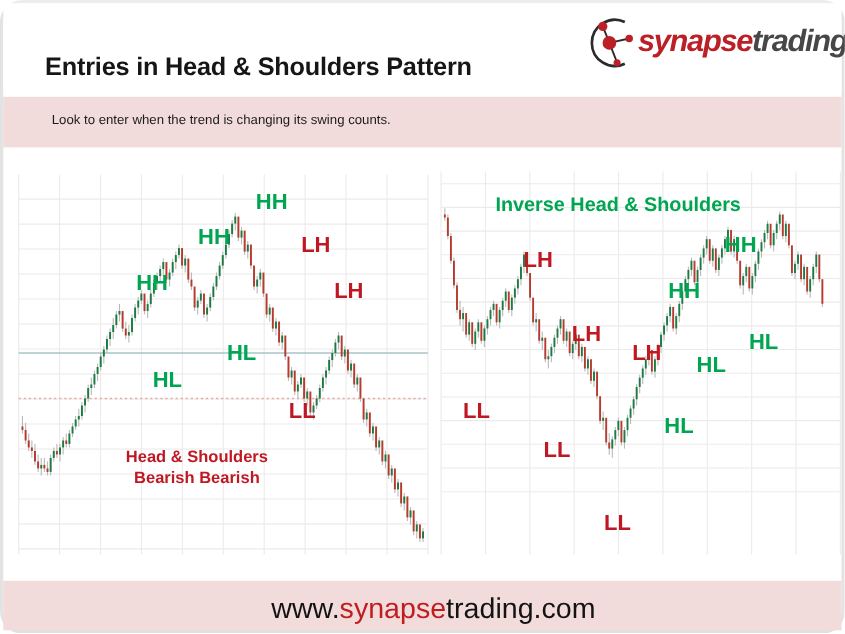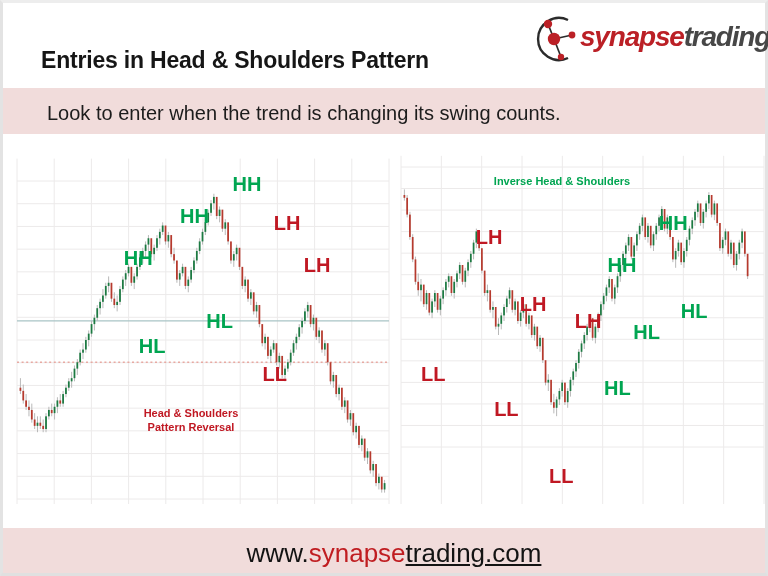--- a/index.html
+++ b/index.html
@@ -12,20 +12,21 @@
   }
   .slide{
     position:relative;
     width:768px;height:576px;
     background:#ffffff;
     box-sizing:border-box;
     border-left:3px solid #e3e3e3;
     border-right:3px solid #e3e3e3;
     border-top:3px solid #ededed;
     border-bottom:4px solid #e0e0e0;
+    border-radius:20px;
   }
 
   
   .header{
     position:absolute;left:0;top:0;width:762px;height:82px;
     background:#ffffff;
   }
   .slide-title{
     position:absolute;left:38px;top:44px;
     font-size:23px;font-weight:bold;color:#161616;
@@ -46,33 +47,33 @@
   .logo-text .a{color:#bb2026;}
   .logo-text .b{color:#474747;}
 
   
   .subtitle-band{
     position:absolute;left:0;top:85px;width:762px;height:46px;
     background:#f1dcdb;
   }
   .subtitle-text{
     position:absolute;left:44px;top:99px;
-    font-size:20px;color:#1c1c1c;white-space:nowrap;
+    font-size:12px;color:#1c1c1c;white-space:nowrap;
   }
   .footer-band{
     position:absolute;left:0;top:525px;width:762px;height:45px;
     background:#f1dcdb;
   }
   .footer-text{
     position:absolute;left:0;top:535px;width:762px;
     text-align:center;font-size:26px;white-space:nowrap;
   }
   .footer-text .w{color:#131313;margin-left:20px;}
   .footer-text .s{color:#c01d21;}
-  .footer-text .t{color:#131313;text-decoration:underline;}
+  .footer-text .t{color:#131313;}
 
   
   .chart-wrap{position:absolute;}
   .chart-left{left:12px;top:150px;width:375px;height:352px;}
   .chart-right{left:396px;top:150px;width:366px;height:352px;}
   .chart-wrap svg{display:block;}
 
   .ann{
     position:absolute;font-weight:bold;white-space:nowrap;
     line-height:1;
@@ -404,23 +405,23 @@
         </g>
       </svg>
       <div class="ann hh" style="left: 108.75px; top: 95.04px; font-size: 20px;">HH</div>
       <div class="ann hh" style="left: 165px; top: 52.8px; font-size: 20px;">HH</div>
       <div class="ann hh" style="left: 217.5px; top: 21.12px; font-size: 20px;">HH</div>
       <div class="ann lh" style="left: 258.75px; top: 59.84px; font-size: 20px;">LH</div>
       <div class="ann lh" style="left: 288.75px; top: 102.08px; font-size: 20px;">LH</div>
       <div class="ann hl" style="left: 123.75px; top: 183.04px; font-size: 20px;">HL</div>
       <div class="ann hl" style="left: 191.25px; top: 158.4px; font-size: 20px;">HL</div>
       <div class="ann ll" style="left: 247.5px; top: 211.2px; font-size: 20px;">LL</div>
-      <div class="cap bear" style="left: 56px; top: 254px; width: 240px; font-size: 11px;">
+      <div class="cap bear" style="left: 44px; top: 254px; width: 240px; font-size: 15px;">
         <div>Head &amp; Shoulders</div>
-        <div>Pattern Reversal</div>
+        <div>Bearish Bearish</div>
       </div>
     </div>
 
   <div class="chart-wrap chart-right">
       <svg width="366" height="352" viewBox="0 0 366 352">
         <g>
           <line x1="2" x2="365" y1="14" y2="14" stroke="#eceaea" stroke-width="1"></line>
           <line x1="2" x2="365" y1="35.53846153846154" y2="35.53846153846154" stroke="#eceaea" stroke-width="1"></line>
           <line x1="2" x2="365" y1="57.07692307692308" y2="57.07692307692308" stroke="#eceaea" stroke-width="1"></line>
           <line x1="2" x2="365" y1="78.61538461538461" y2="78.61538461538461" stroke="#eceaea" stroke-width="1"></line>
@@ -700,21 +701,21 @@
       <div class="ann lh" style="left: 76.86px; top: 73.92px; font-size: 20px;">LH</div>
       <div class="ann ll" style="left: 95.16px; top: 246.4px; font-size: 20px;">LL</div>
       <div class="ann lh" style="left: 120.78px; top: 140.8px; font-size: 20px;">LH</div>
       <div class="ann ll" style="left: 150.06px; top: 313.28px; font-size: 20px;">LL</div>
       <div class="ann lh" style="left: 175.68px; top: 158.4px; font-size: 20px;">LH</div>
       <div class="ann hl" style="left: 204.96px; top: 225.28px; font-size: 20px;">HL</div>
       <div class="ann hh" style="left: 208.62px; top: 102.08px; font-size: 20px;">HH</div>
       <div class="ann hl" style="left: 234.24px; top: 168.96px; font-size: 20px;">HL</div>
       <div class="ann hh" style="left: 259.86px; top: 59.84px; font-size: 20px;">HH</div>
       <div class="ann hl" style="left: 281.82px; top: 147.84px; font-size: 20px;">HL</div>
-      <div class="cap bull" style="left: 43px; top: 22px; width: 240px; font-size: 11px;">
+      <div class="cap bull" style="left: 43px; top: 22px; width: 240px; font-size: 18px;">
         <div>Inverse Head &amp; Shoulders</div>
       </div>
     </div>
 
   <div class="footer-band"></div>
   <div class="footer-text"><span class="w">www.</span><span class="s">synapse</span><span class="t">trading.com</span></div>
 
 </div>
 
 </body></html>

